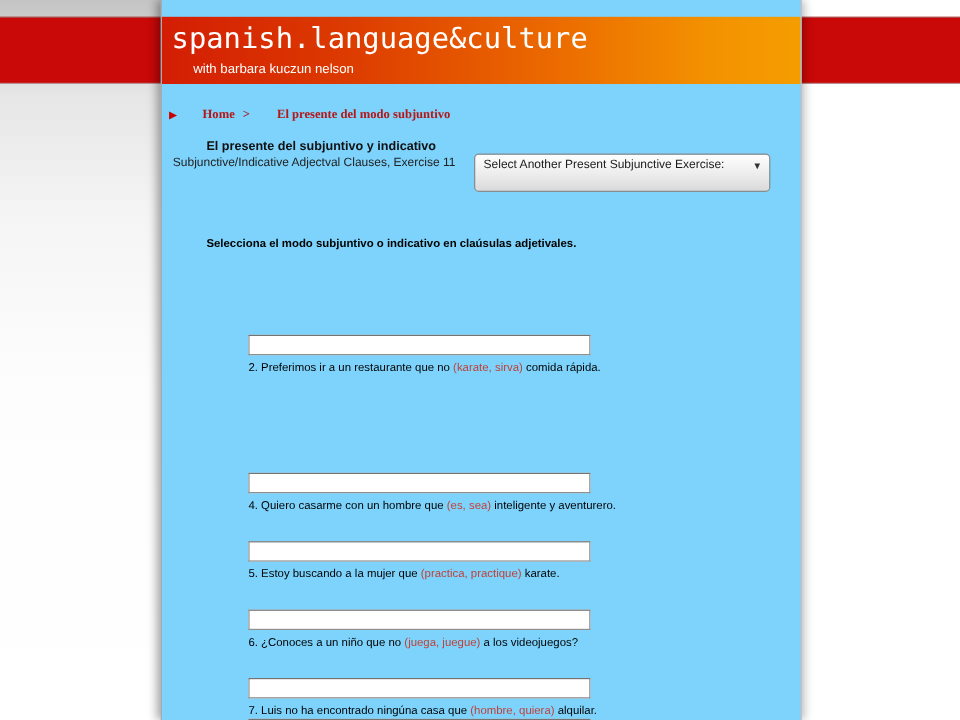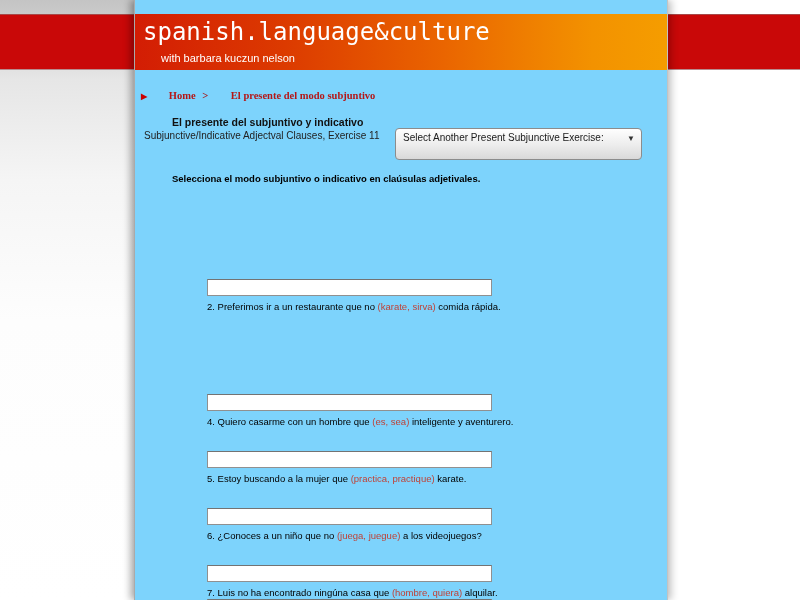--- a/index.html
+++ b/index.html
@@ -65,21 +65,21 @@
     border: 1px solid #8c8c8c; border-radius: 4px;
     background: linear-gradient(#fefefe, #ececec 55%, #d9d9d9);
     font-size: 10px; color: #1a1a1a; line-height: 18px;
     padding: 0 18px 0 7px; cursor: default; white-space: nowrap;
   }
   .exercise-select .caret {
     position: absolute; right: 6px; top: 0;
     font-size: 8px; line-height: 19px; color: #333333;
   }
   .instruction {
-    position: absolute; left: 37px; top: 173px;
+    position: absolute; left: 37px; top: 198px;
     font-size: 9.5px; font-weight: bold; color: #000000; white-space: nowrap;
   }
   .question { position: absolute; left: 72px; width: 445px; height: 42px; }
   .answer-input {
     position: absolute; left: 0; top: 0; width: 285px; height: 17px;
     border: 1px solid #909090; border-top-color: #737373;
     background: #ffffff; font-size: 10px; padding: 0 3px;
     font-family: "Liberation Sans", sans-serif;
   }
   .q-text {

